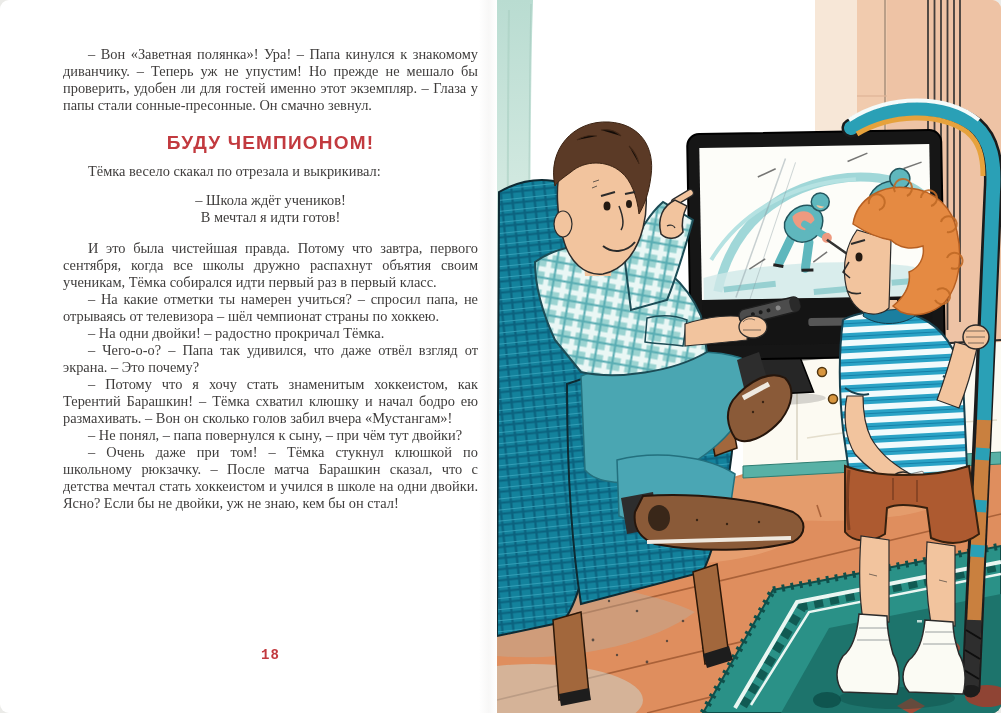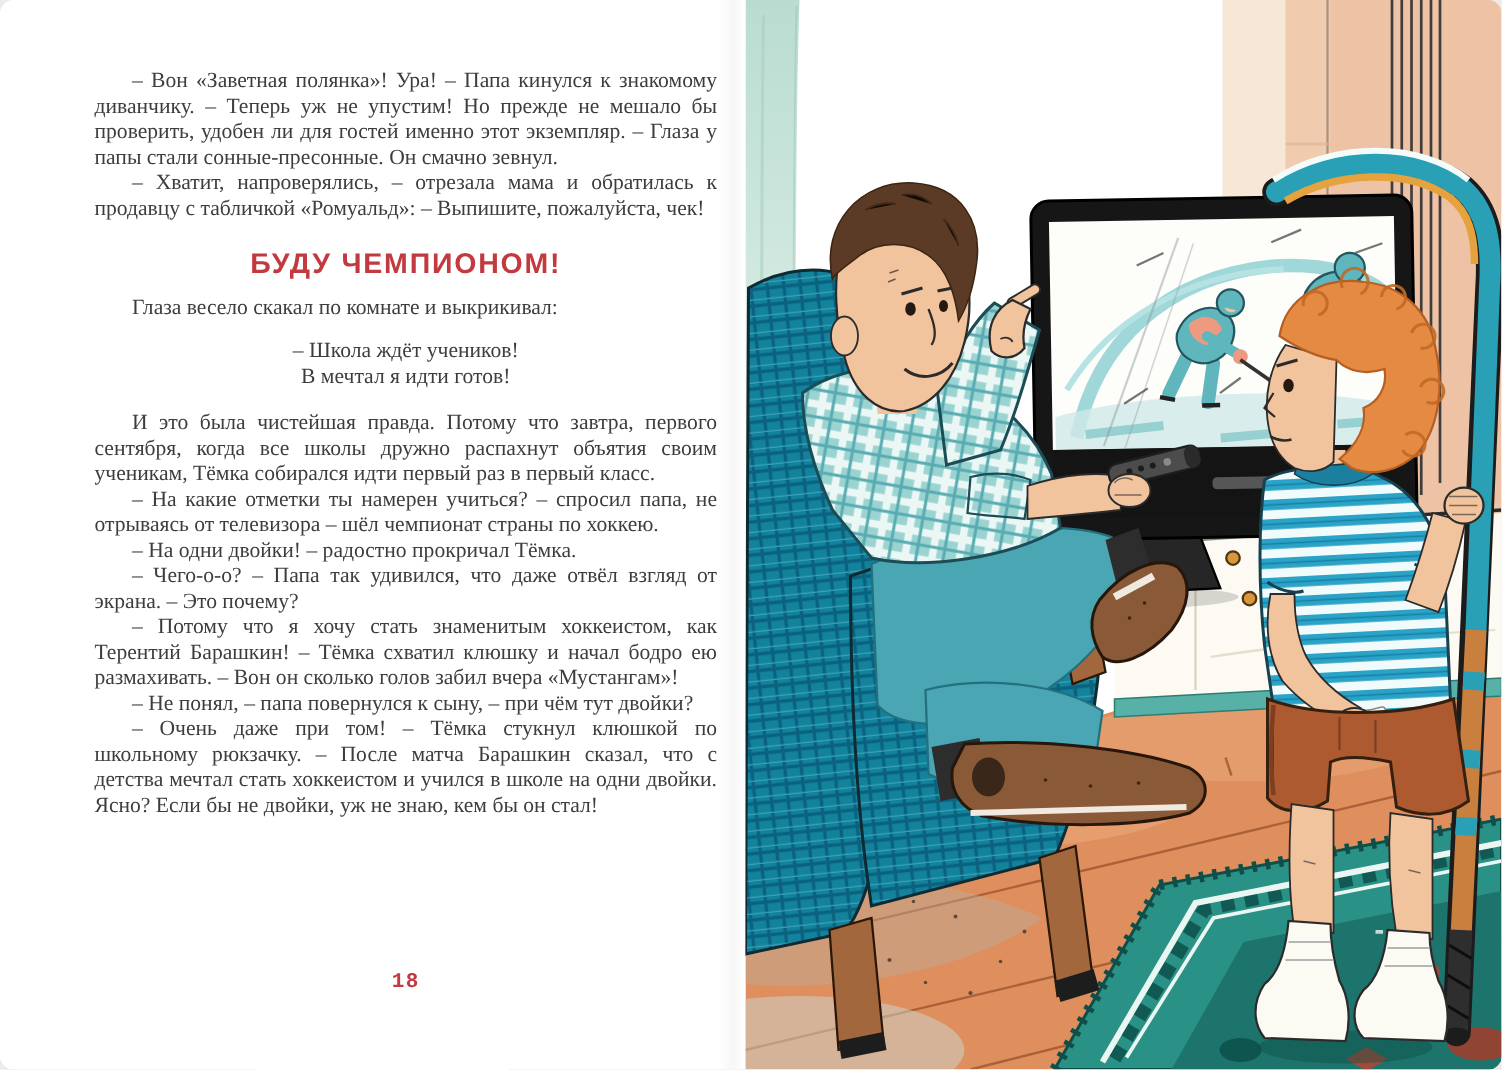--- a/index.html
+++ b/index.html
@@ -30,23 +30,22 @@
   }
   .illo{position:absolute;left:497px;top:0;width:504px;height:713px;}
 </style>
 </head>
 <body>
 
 <div class="spread">
 
   <div class="text-col">
     <p>– Вон «Заветная полянка»! Ура! – Папа кинулся к знакомому диванчику. – Теперь уж не упустим! Но прежде не мешало бы проверить, удобен ли для гостей именно этот экземпляр. – Глаза у папы стали сонные-пресонные. Он смачно зевнул.</p>
-    <p>– Хватит, напроверялись, – отрезала мама и обратилась к продавцу с табличкой «Ромуальд»: – Выпишите, пожалуйста, чек!</p>
     <h2 class="chapter-heading">БУДУ ЧЕМПИОНОМ!</h2>
-    <p>Глаза весело скакал по комнате и выкрикивал:</p>
+    <p>Тёмка весело скакал по отрезала и выкрикивал:</p>
     <div class="verse">
       <div>– Школа ждёт учеников!</div>
       <div>В мечтал я идти готов!</div>
     </div>
     <p>И это была чистейшая правда. Потому что завтра, первого сентября, когда все школы дружно распахнут объятия своим ученикам, Тёмка собирался идти первый раз в первый класс.</p>
     <p>– На какие отметки ты намерен учиться? – спросил папа, не отрываясь от телевизора – шёл чемпионат страны по хоккею.</p>
     <p>– На одни двойки! – радостно прокричал Тёмка.</p>
     <p>– Чего-о-о? – Папа так удивился, что даже отвёл взгляд от экрана. – Это почему?</p>
     <p>– Потому что я хочу стать знаменитым хоккеистом, как Терентий Барашкин! – Тёмка схватил клюшку и начал бодро ею размахивать. – Вон он сколько голов забил вчера «Мустангам»!</p>
     <p>– Не понял, – папа повернулся к сыну, – при чём тут двойки?</p>

